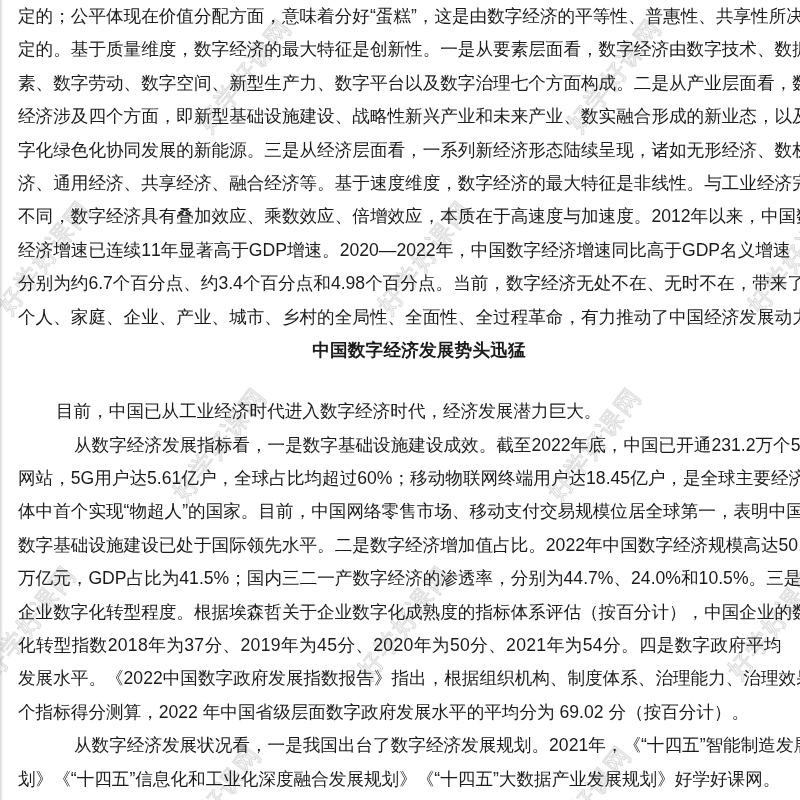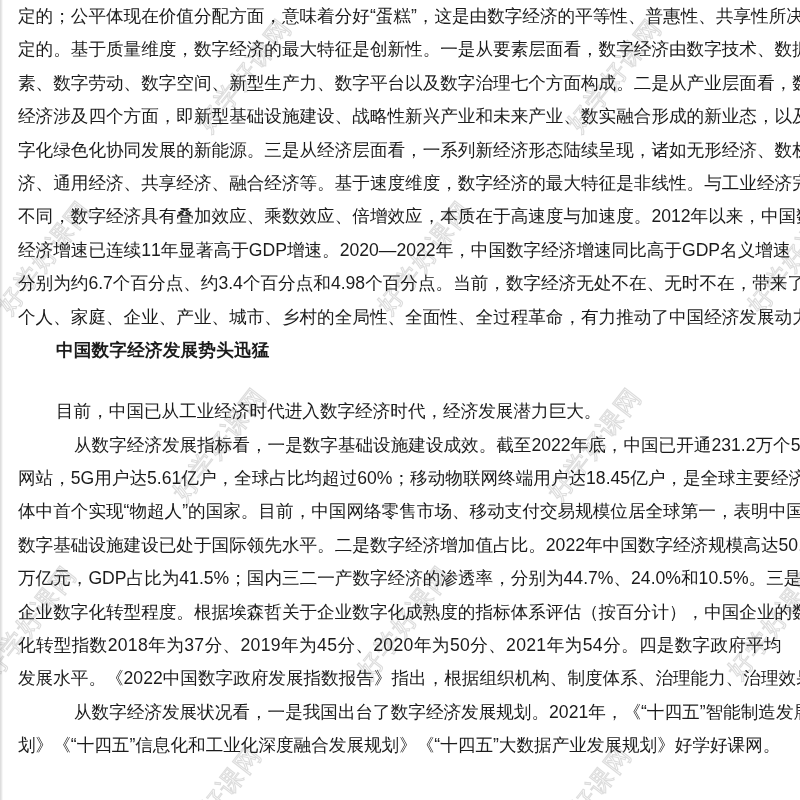--- a/index.html
+++ b/index.html
@@ -80,20 +80,21 @@
     white-space: normal;
   }
   .line.justify > span {
     display: inline-block;
   }
 
   .line.heading {
     font-weight: bold;
     padding-left: 38px;
     letter-spacing: 0.2px;
+    text-align: center;
   }
 
   .line.indent {
     padding-left: 38px;
     margin-top: 28px;
   }
   .line.indent2 {
     padding-left: 56px;
   }
 </style>
@@ -1049,20 +1050,21 @@
         <span>治</span>
         <span>理</span>
         <span>能</span>
         <span>力</span>
         <span>、</span>
         <span>治</span>
         <span>理</span>
         <span>效</span>
         <span>果</span>
       </div>
+      <div class="line">个指标得分测算，2022 年中国省级层面数字政府发展水平的平均分为 69.02 分（按百分计）。</div>
       <div class="line justify indent2">
         <span>从</span>
         <span>数</span>
         <span>字</span>
         <span>经</span>
         <span>济</span>
         <span>发</span>
         <span>展</span>
         <span>状</span>
         <span>况</span>

